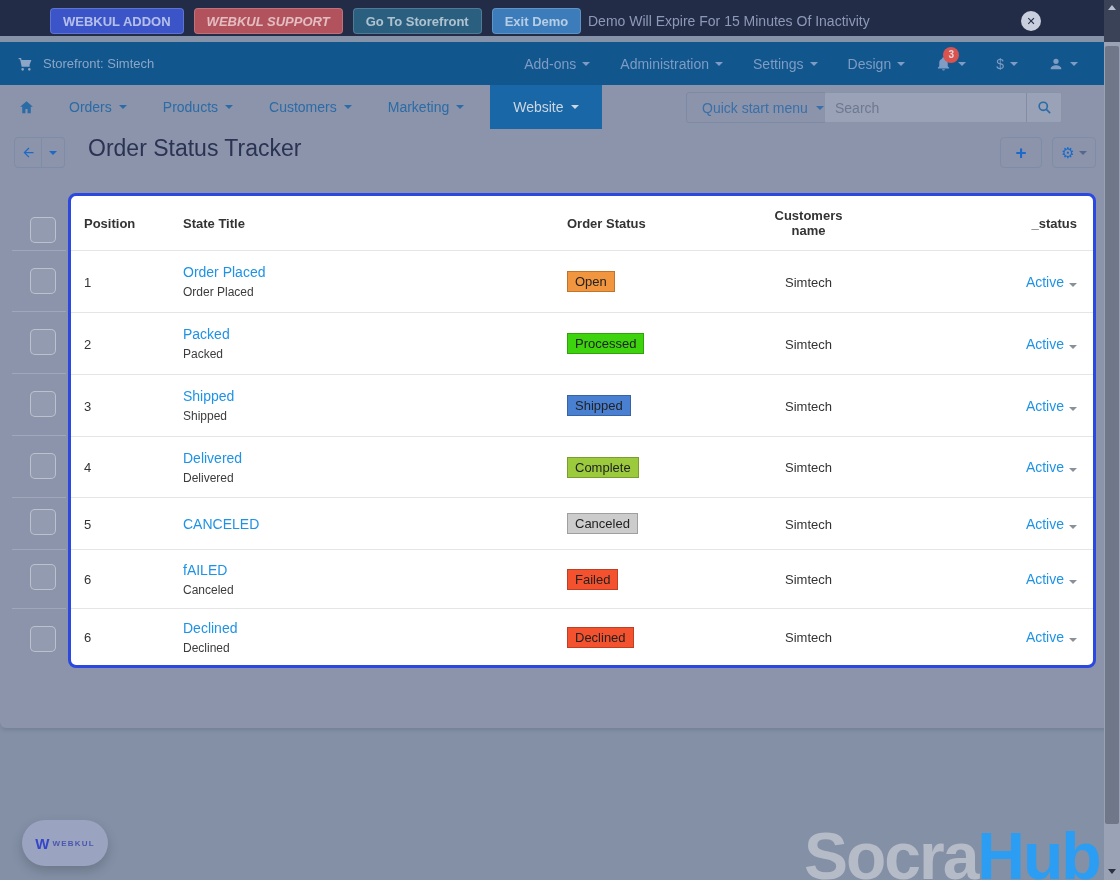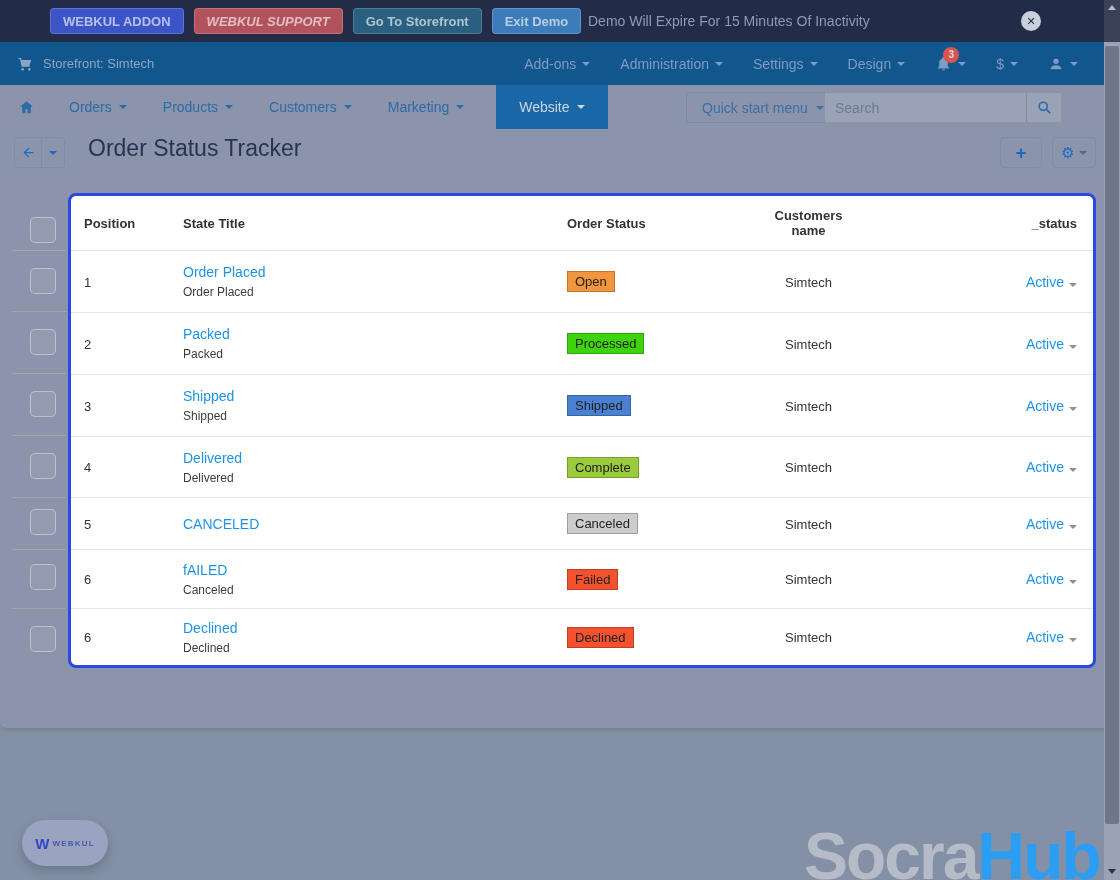--- a/index.html
+++ b/index.html
@@ -1,20 +1,20 @@
 <!DOCTYPE html>
 <html><head>
 <meta charset="utf-8">
 <style>
   * { margin:0; padding:0; box-sizing:border-box; }
   html,body { width:1120px; height:880px; overflow:hidden; }
   body { font-family:"Liberation Sans","DejaVu Sans",sans-serif; position:relative; background:#8592a8; }
 
   
-  .demo-bar { position:absolute; left:0; top:0; width:1120px; height:42px; background:#232c47; z-index:4; }
+  .demo-bar { position:absolute; left:0; top:0; width:1120px; height:36px; background:#232c47; z-index:4; }
   .demo-buttons { position:absolute; left:50px; top:8px; display:flex; gap:10px; }
   .demo-btn { height:26px; line-height:26px; padding:0 12px; border-radius:4px; font-size:13px; font-weight:bold;
               color:rgba(255,255,255,.62); border:1px solid rgba(255,255,255,.18); cursor:pointer; }
   .demo-msg { position:absolute; left:588px; top:0; line-height:42px; font-size:14px; color:#8d99b8; }
   .close-circle { position:absolute; left:1021px; top:11px; width:20px; height:20px; border-radius:50%;
                   background:#c9cfdd; color:#232c47; font-size:11px; font-weight:bold; text-align:center;
                   line-height:20px; cursor:pointer; }
 
   
   .main-nav { position:absolute; left:0; top:42px; width:1120px; height:43px; background:#11568c; z-index:4; }
@@ -34,21 +34,21 @@
 
   
   .content { position:absolute; left:0; top:85px; width:1120px; height:643px; background:#8b94ab;
              border-radius:0 0 6px 6px; box-shadow:0 2px 4px rgba(0,0,0,.12); z-index:1; }
 
   
   .subnav { position:absolute; left:0; top:0; width:1120px; height:44px; display:flex; align-items:stretch; }
   .home-link { display:flex; align-items:center; padding:0 16px 0 18px; color:#2b6ba6; cursor:pointer; }
   .home-link svg { width:17px; height:17px; }
   .subnav-item { display:flex; align-items:center; gap:7px; padding:0 18px; color:#2b6ba6; font-size:14px; cursor:pointer; }
-  .subnav-item.active { background:#1a67a7; color:#ccd7e1; margin-left:14px; padding:0 23px; }
+  .subnav-item.active { background:#1a67a7; color:#ccd7e1; margin-left:8px; padding:0 23px; }
   .quick-btn { position:absolute; left:686px; top:7px; height:31px; padding:0 15px; display:flex; align-items:center; gap:8px;
                border:1px solid #7d8aa3; border-radius:3px; color:#3a6fa8; font-size:14px; cursor:pointer; }
   .search-group { position:absolute; left:824px; top:7px; width:238px; height:31px; display:flex;
                   background:#99a2b6; border:1px solid #8a94a9; border-radius:2px; }
   .search-input { flex:1; background:transparent; border:none; outline:none; padding:0 10px;
                   font-size:14px; color:#3a4358; font-family:inherit; }
   .search-input::placeholder { color:#6e7890; }
   .search-btn { width:36px; border:none; border-left:1px solid #838da2; background:transparent; color:#2b6ba6;
                 display:flex; align-items:center; justify-content:center; cursor:pointer; }
   .search-btn svg { width:15px; height:15px; }

